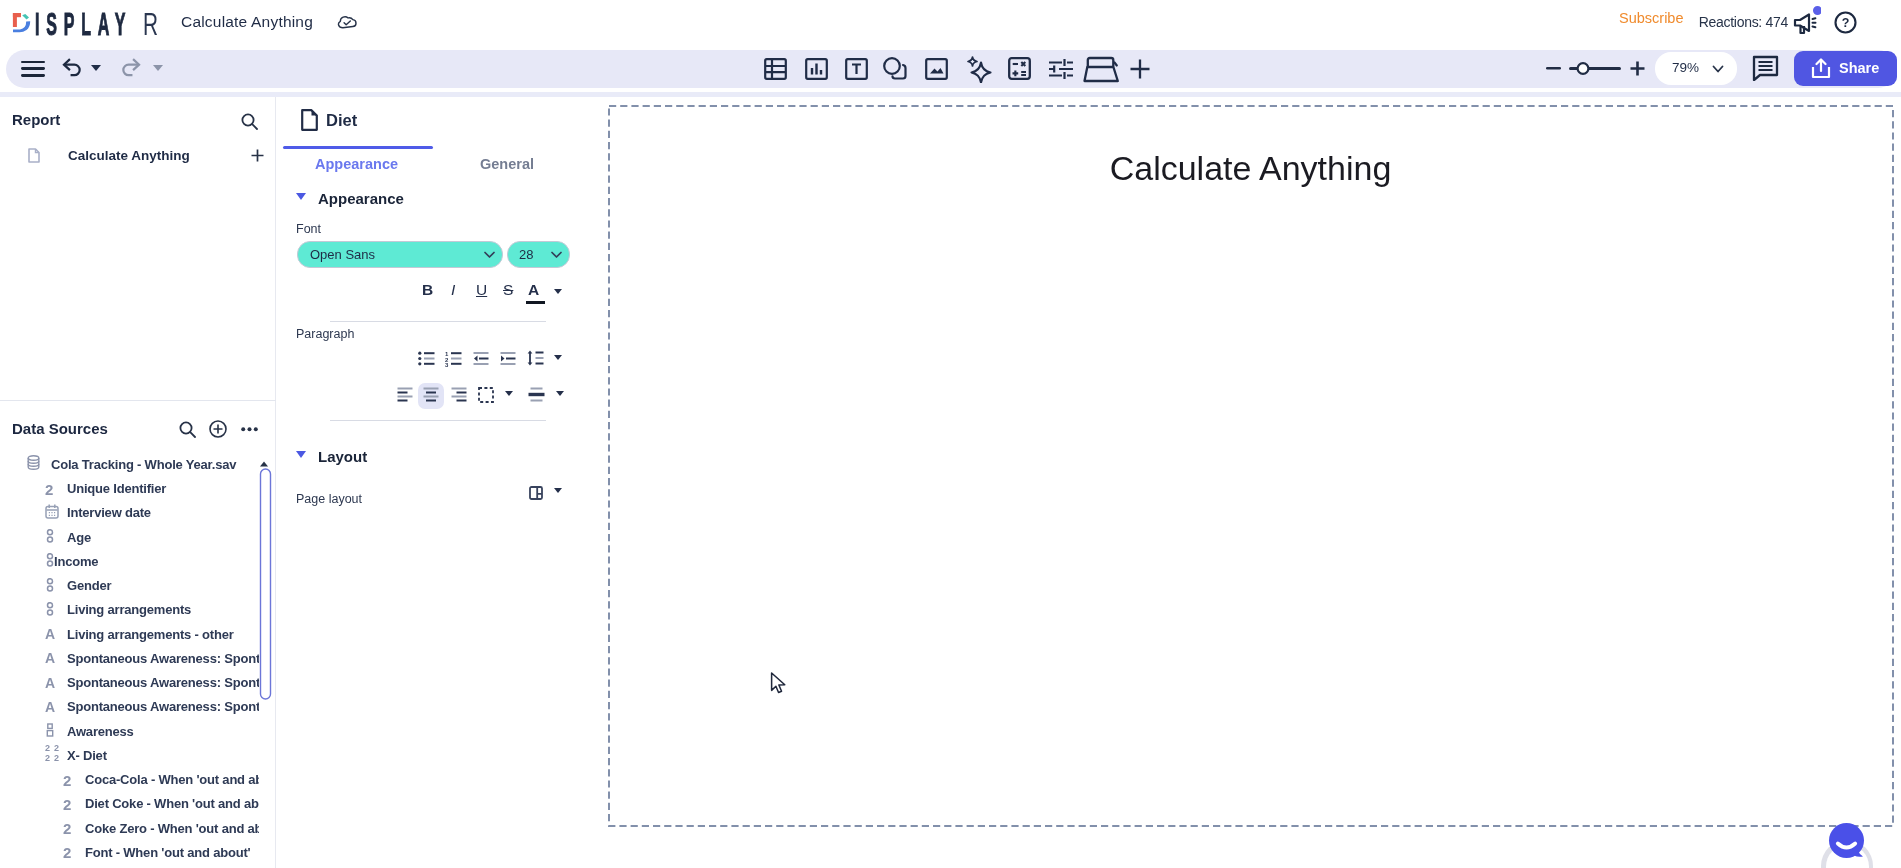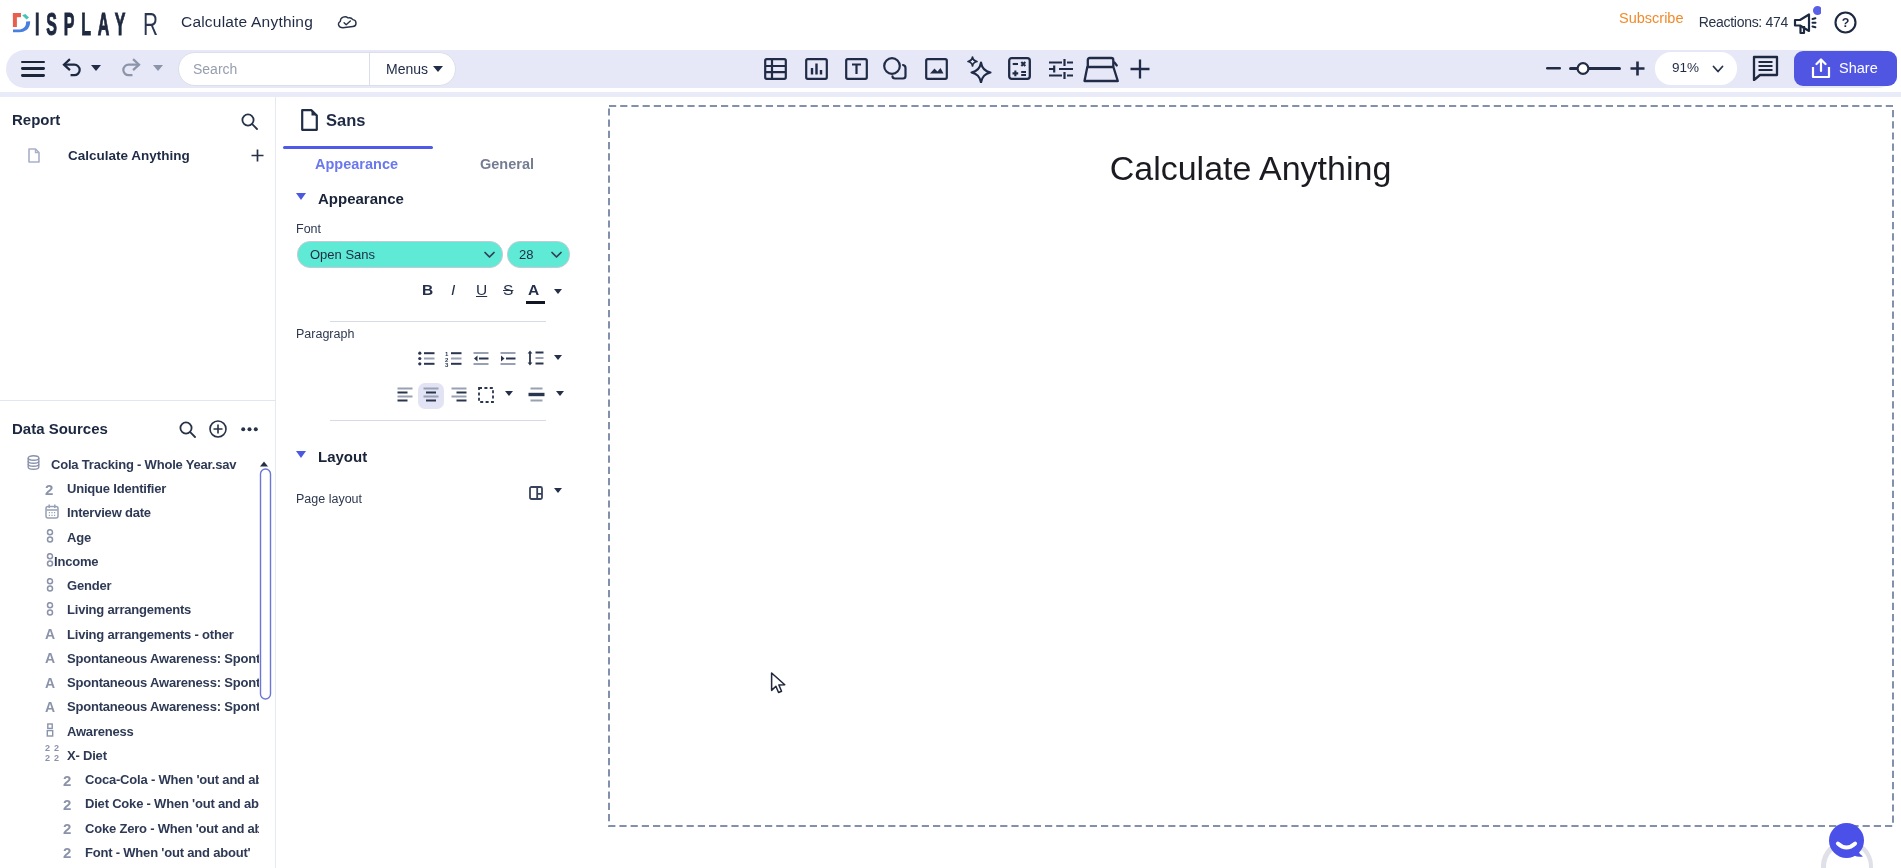--- a/index.html
+++ b/index.html
@@ -25,21 +25,21 @@
 #searchbox .ph { position:absolute; left:14px; top:8px; font-size:14px; color:#969dae; }
 #searchbox .sep { position:absolute; left:190px; top:0px; width:1px; height:32px; background:#dcdfe9; }
 #searchbox .menus { position:absolute; left:207px; top:8px; font-size:14px; color:#212d47; }
 .caret { width:0; height:0; border-left:5px solid transparent; border-right:5px solid transparent;
   border-top:6px solid #212d47; display:inline-block; }
 .caret.grey { border-top-color:#8c94a9; }
 #zoompct { position:absolute; left:1655px; top:52px; width:82px; height:33px; background:#fff; border-radius:16px; }
 #zoompct span { position:absolute; left:17px; top:8px; font-size:13.5px; color:#1f2b45;}
 #sharebtn { position:absolute; left:1794px; top:51px; width:103px; height:35px; background:#5056e2;
   border-radius:9px; color:#fff; }
-#sharebtn .txt { position:absolute; left:45px; top:9px; font-size:14.5px; font-weight:normal; color:#fff; }
+#sharebtn .txt { position:absolute; left:45px; top:9px; font-size:14.5px; font-weight:bold; color:#fff; }
 
 
 #strip { position:absolute; left:0; top:92px; width:1901px; height:5px; background:#e9ebf8; }
 
 
 #lpanel { position:absolute; left:0; top:97px; width:276px; height:771px; background:#fff;
   border-right:1px solid #e7e9f0; }
 #lpanel .hdiv { position:absolute; left:0; top:303px; width:276px; height:1px; background:#e3e6ee; }
 .panelhdr { font-size:15px; font-weight:bold; color:#1c2740; }
 .treerow { position:absolute; left:0; width:259px; height:24px; overflow:hidden; }
@@ -94,26 +94,20 @@
     </svg>
     <div id="avatar">CM</div>
   </div>
 
   <div id="tbar"></div>
   <div class="ham">
       <div></div>
       <div></div>
       <div></div>
     </div>
-  <div id="searchbox">
-    <div class="ph">Search</div>
-    <div class="sep"></div>
-    <div class="menus">Menus</div>
-    <div class="caret" style="position:absolute;left:254px;top:13px"></div>
-  </div>
 
   <svg class="abs" style="left:60px;top:56px" width="24" height="23" viewBox="0 0 24 24">
     <path d="M9,14 L3.6,9 L9,4" fill="none" stroke="#1d2940" stroke-width="2.3" stroke-linecap="square" stroke-linejoin="miter"></path>
     <path d="M3.6,9 L14.5,9 A5.5,5.5 0 0 1 20,14.5 A5.5,5.5 0 0 1 14.5,20 L10.5,20" fill="none" stroke="#1d2940" stroke-width="2.3"></path>
   </svg>
   <div class="caret" style="position:absolute;left:91px;top:65px"></div>
 
   <svg class="abs" style="left:119px;top:56px" width="24" height="23" viewBox="0 0 24 24">
     <path d="M15,14 L20.4,9 L15,4" fill="none" stroke="#8c94a9" stroke-width="2.3" stroke-linecap="square" stroke-linejoin="miter"></path>
     <path d="M20.4,9 L9.5,9 A5.5,5.5 0 0 0 4,14.5 A5.5,5.5 0 0 0 9.5,20 L13.5,20" fill="none" stroke="#8c94a9" stroke-width="2.3"></path>
@@ -173,21 +167,21 @@
   </svg>
   <svg class="abs" style="left:1630px;top:61px" width="15" height="15" viewBox="0 0 15 15">
     <path d="M7.5,0.5 L7.5,14.5 M0.5,7.5 L14.5,7.5" stroke="#222d45" stroke-width="2.6"></path>
   </svg>
 
   <svg class="abs" style="left:1752px;top:55px" width="27" height="26" viewBox="0 0 27 26">
     <path d="M2,2 L25,2 L25,20 L8,20 L2,25 L2,2 Z" fill="none" stroke="#1d2940" stroke-width="2.3" stroke-linejoin="round"></path>
     <path d="M6.5,7 L20.5,7 M6.5,11 L20.5,11 M6.5,15 L20.5,15" stroke="#1d2940" stroke-width="2"></path>
   </svg>
   <div id="zoompct">
-      <span>91%</span>
+      <span>79%</span>
       <svg class="abs" style="left:57px;top:13px" width="12" height="9" viewBox="0 0 12 9">
         <path d="M1.5,1.5 L6,6.5 L10.5,1.5" fill="none" stroke="#273349" stroke-width="1.8" stroke-linecap="round" stroke-linejoin="round"></path>
       </svg>
     </div>
   <div id="sharebtn">
     <svg class="abs" style="left:17px;top:7px" width="20" height="21" viewBox="0 0 20 21">
       <path d="M2,9 L2,19 L18,19 L18,9" fill="none" stroke="#fff" stroke-width="2.2" stroke-linejoin="round"></path>
       <path d="M10,13 L10,2 M5.5,6 L10,1.5 L14.5,6" fill="none" stroke="#fff" stroke-width="2.2" stroke-linecap="round" stroke-linejoin="round"></path>
     </svg>
     <div class="txt">Share</div>
@@ -322,21 +316,21 @@
       <path d="M6,1.5 L10,6.5 L2,6.5 Z" fill="#273247"></path>
       <rect x="2.5" y="9" width="10" height="230" rx="5" fill="#fff" stroke="#6c76d8" stroke-width="1.4"></rect>
     </svg>
   </div>
 
   <div id="mpanel">
     <svg class="abs" style="left:24px;top:12px" width="17" height="22" viewBox="0 0 17 22">
       <path d="M1.2,1.2 L10.5,1.2 L15.8,6.5 L15.8,20.8 L1.2,20.8 Z" fill="none" stroke="#222d47" stroke-width="2.2" stroke-linejoin="round"></path>
       <path d="M10.5,1.2 L10.5,6.5 L15.8,6.5 Z" fill="#222d47"></path>
     </svg>
-    <div style="position:absolute;left:49px;top:14px;font-size:16.5px;font-weight:bold;color:#1f2b45">Sans</div>
+    <div style="position:absolute;left:49px;top:14px;font-size:16.5px;font-weight:bold;color:#1f2b45">Diet</div>
     <div style="position:absolute;left:6px;top:48.5px;width:150px;height:3px;background:#4f5be8;border-radius:2px"></div>
     <div style="position:absolute;left:38px;top:59px;font-size:14.5px;font-weight:600;color:#6a78ee">Appearance</div>
     <div style="position:absolute;left:203px;top:59px;font-size:14.5px;font-weight:600;color:#747d92">General</div>
 
     <div class="sectri" style="position:absolute;left:19px;top:96px"></div>
     <div class="sechdr" style="position:absolute;left:41px;top:93px">Appearance</div>
 
     <div class="lbl" style="position:absolute;left:19px;top:125px">Font</div>
     <div class="drop" style="left:20px;top:144px;width:206px">
       <span style="position:absolute;left:12px;top:5px;font-size:13px;color:#1f2b45">Open Sans</span>

